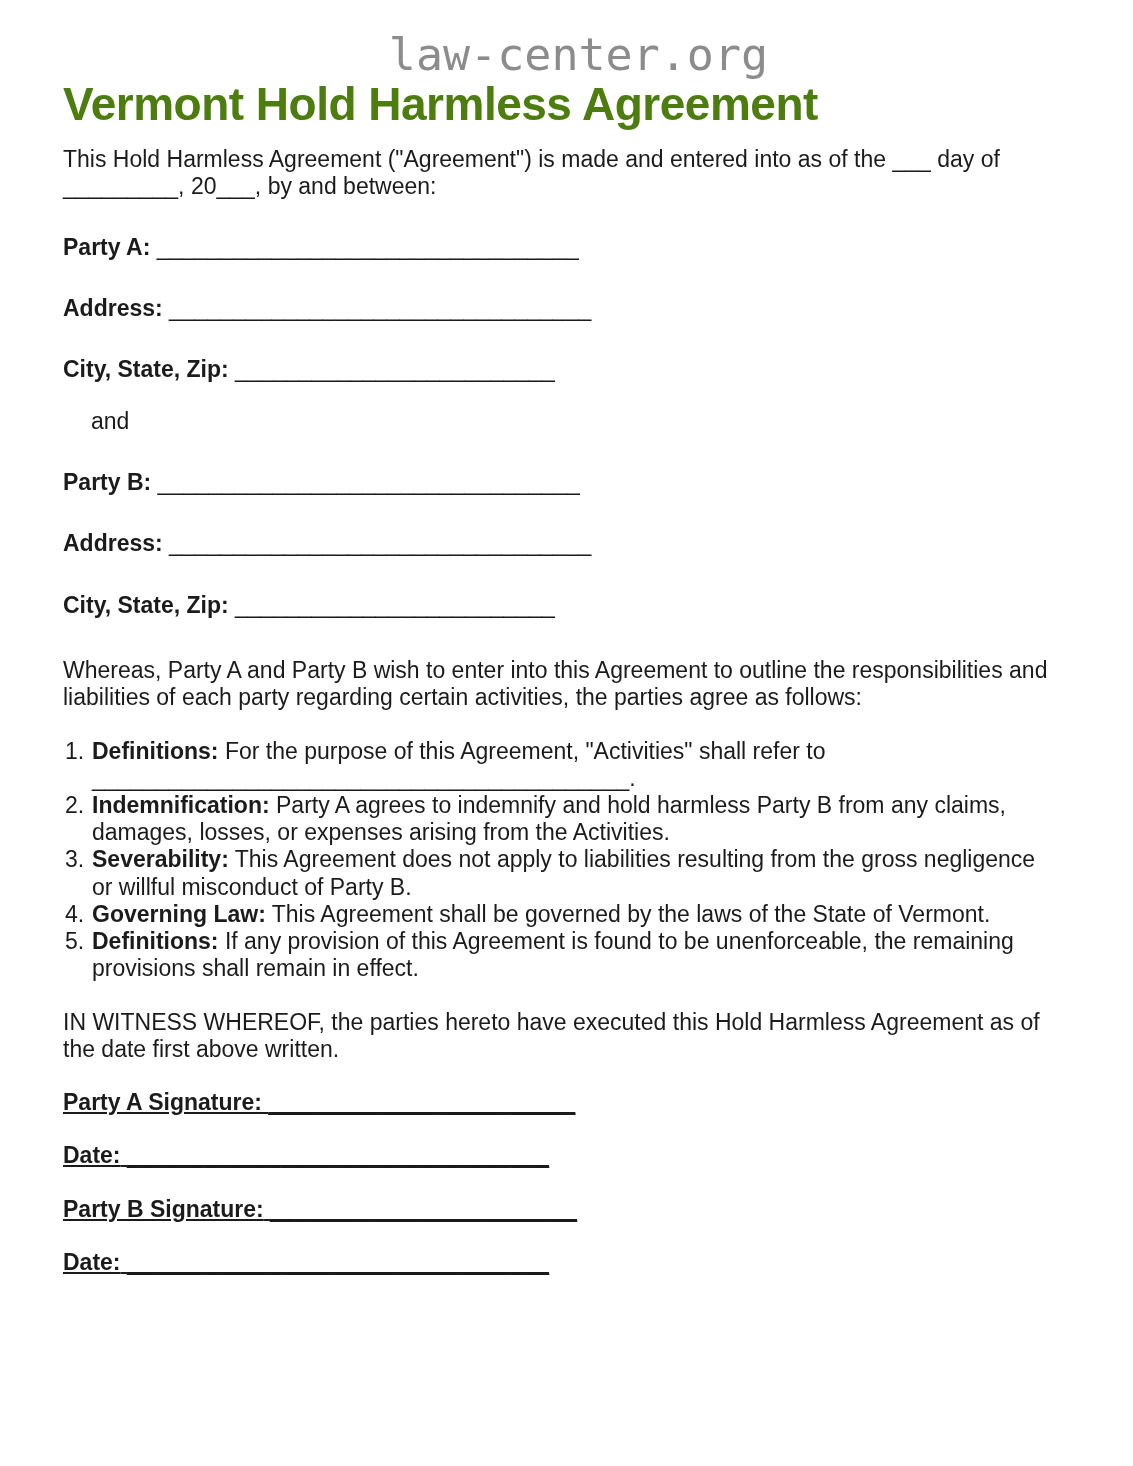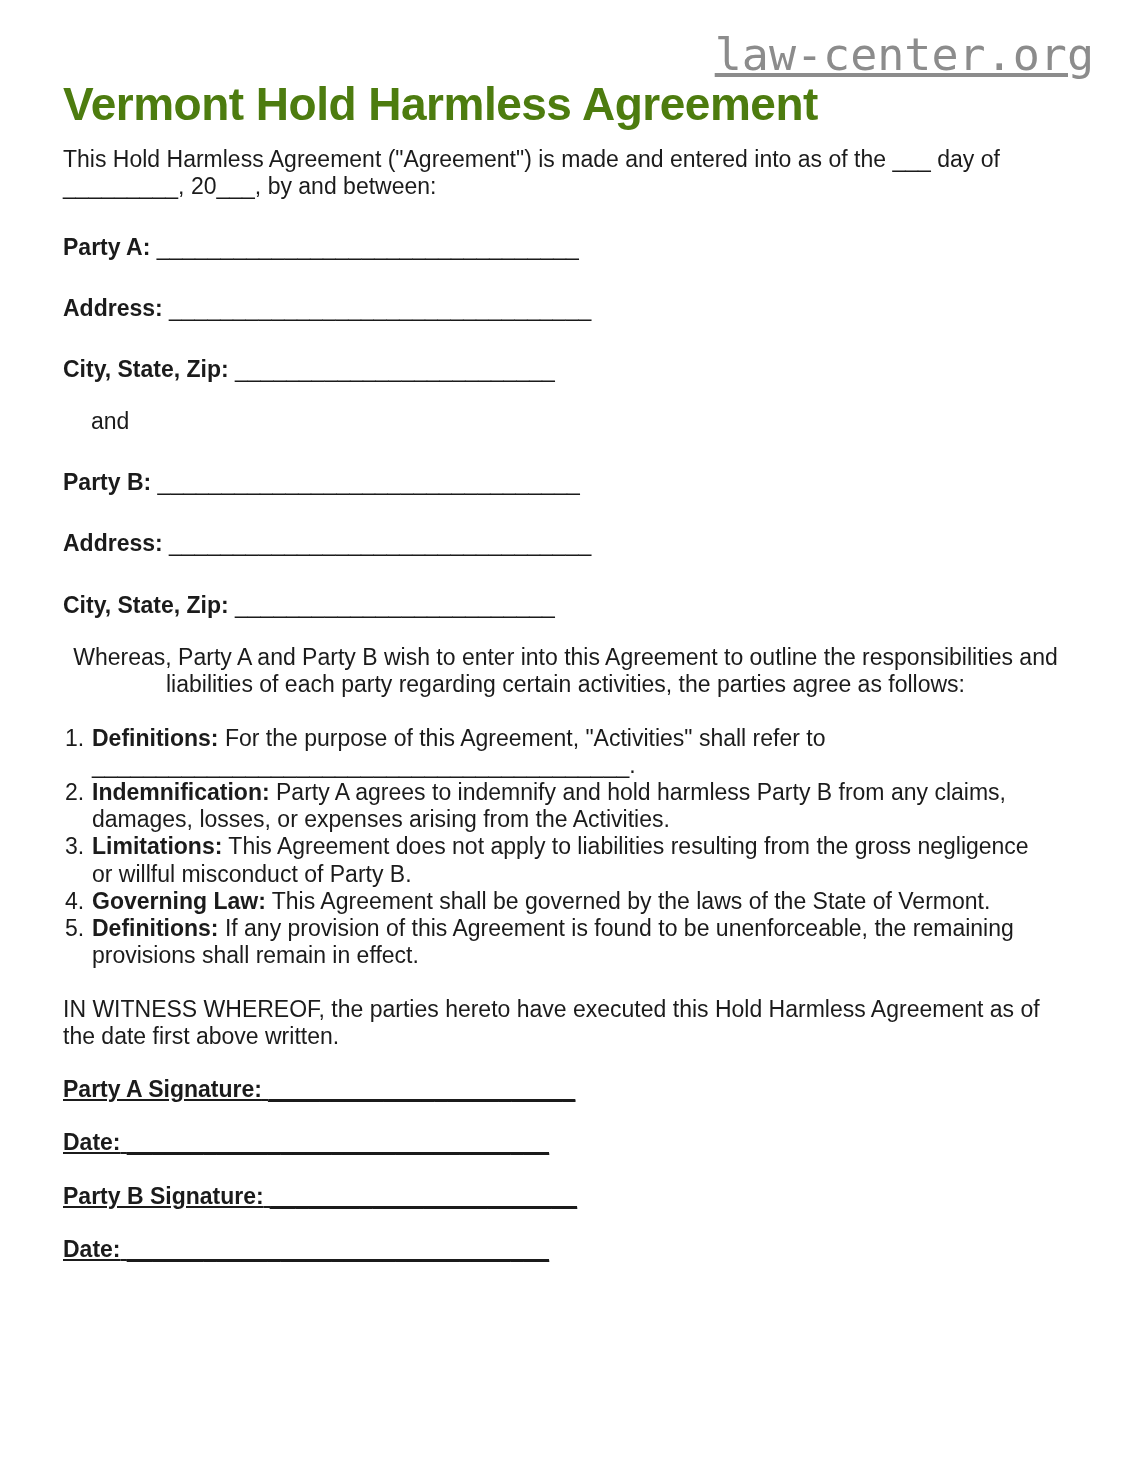--- a/index.html
+++ b/index.html
@@ -9,43 +9,42 @@
     height: 1466px;
     background: #ffffff;
     color: #1b1b1b;
     font-family: "Liberation Sans", sans-serif;
     font-size: 23px;
     line-height: 1.18;
     padding: 26px 63px 0 63px;
     overflow: hidden;
   }
   .logo {
-    text-align: right;
+    text-align: center;
     font-family: "DejaVu Sans Mono", monospace;
     font-size: 45px;
     line-height: 1.0;
     color: #8c8c8c;
     margin-right: -24px;
     margin-top: 6px;
     white-space: nowrap;
-    text-decoration: underline;
   }
   h1.doc-title {
     font-size: 46px;
     font-weight: bold;
     letter-spacing: -0.5px;
     color: #4d7c0f;
     margin-top: 2px;
     line-height: 1.1;
   }
   .intro { margin-top: 16px; max-width: 1005px; }
   .field-row { margin-top: 34px; white-space: nowrap; }
   .b { font-weight: bold; }
   .conjunction { margin-top: 25px; margin-left: 28px; }
-  .para { margin-top: 25px; max-width: 1005px; text-align: center; }
+  .para { margin-top: 38px; max-width: 1005px; }
   .clauses { margin-top: 27px; }
   .clause { display: flex; }
   .clause-num { width: 29px; flex: none; text-align: left; padding-left: 2px; }
   .clause-body { flex: 1; max-width: 960px; }
   .witness { margin-top: 27px; max-width: 1005px; }
   .sig-row { margin-top: 26px; white-space: nowrap; text-decoration: underline; }
   .line { font-weight: normal; letter-spacing: 0; }
 </style>
 </head>
 <body>
@@ -100,21 +99,21 @@
     <div class="clause">
       <span class="clause-num">2.</span>
       <div class="clause-body">
         <span class="b">Indemnification:</span>
         <span>Party A agrees to indemnify and hold harmless Party B from any claims, damages, losses, or expenses arising from the Activities.</span>
       </div>
     </div>
     <div class="clause">
       <span class="clause-num">3.</span>
       <div class="clause-body">
-        <span class="b">Limitations:</span>
+        <span class="b">Severability:</span>
         <span>This Agreement does not apply to liabilities resulting from the gross negligence or willful misconduct of Party B.</span>
       </div>
     </div>
     <div class="clause">
       <span class="clause-num">4.</span>
       <div class="clause-body">
         <span class="b">Governing Law:</span>
         <span>This Agreement shall be governed by the laws of the State of Vermont.</span>
       </div>
     </div>

